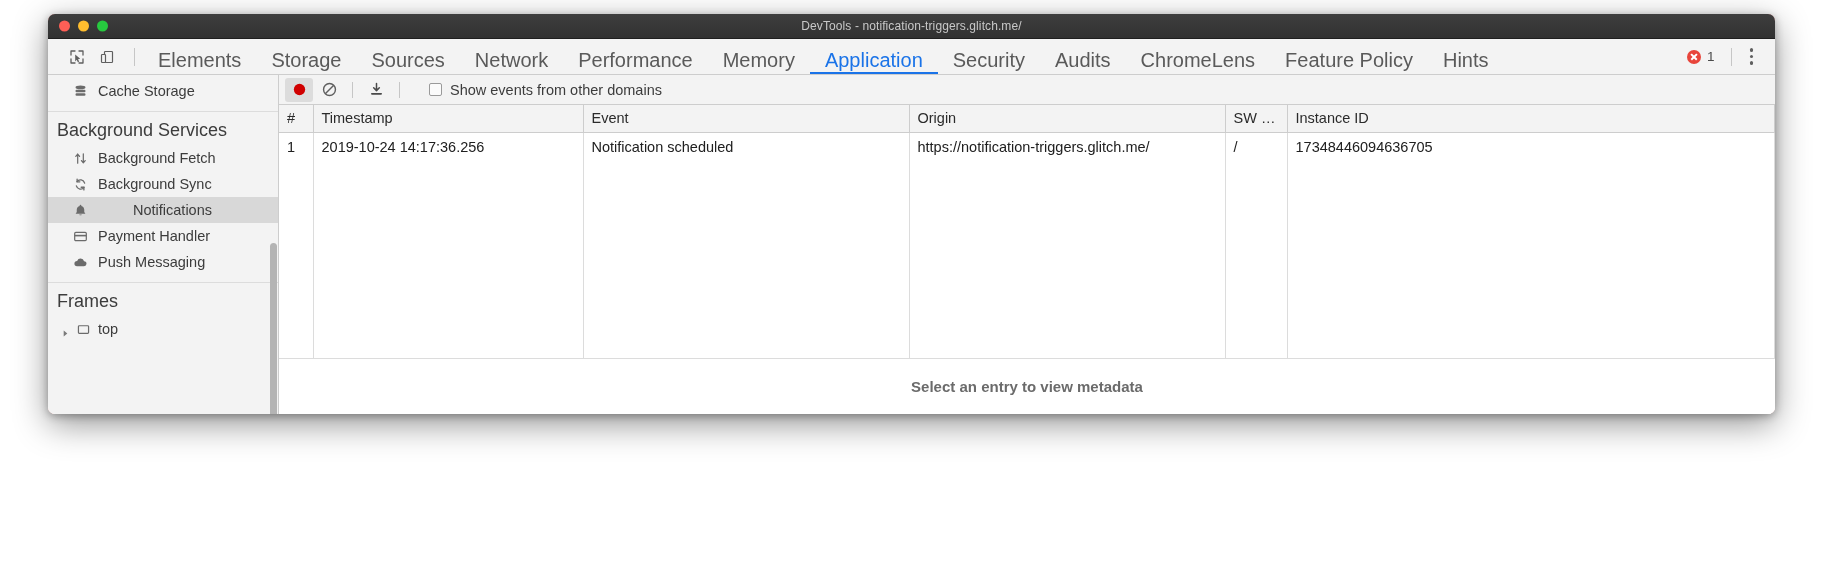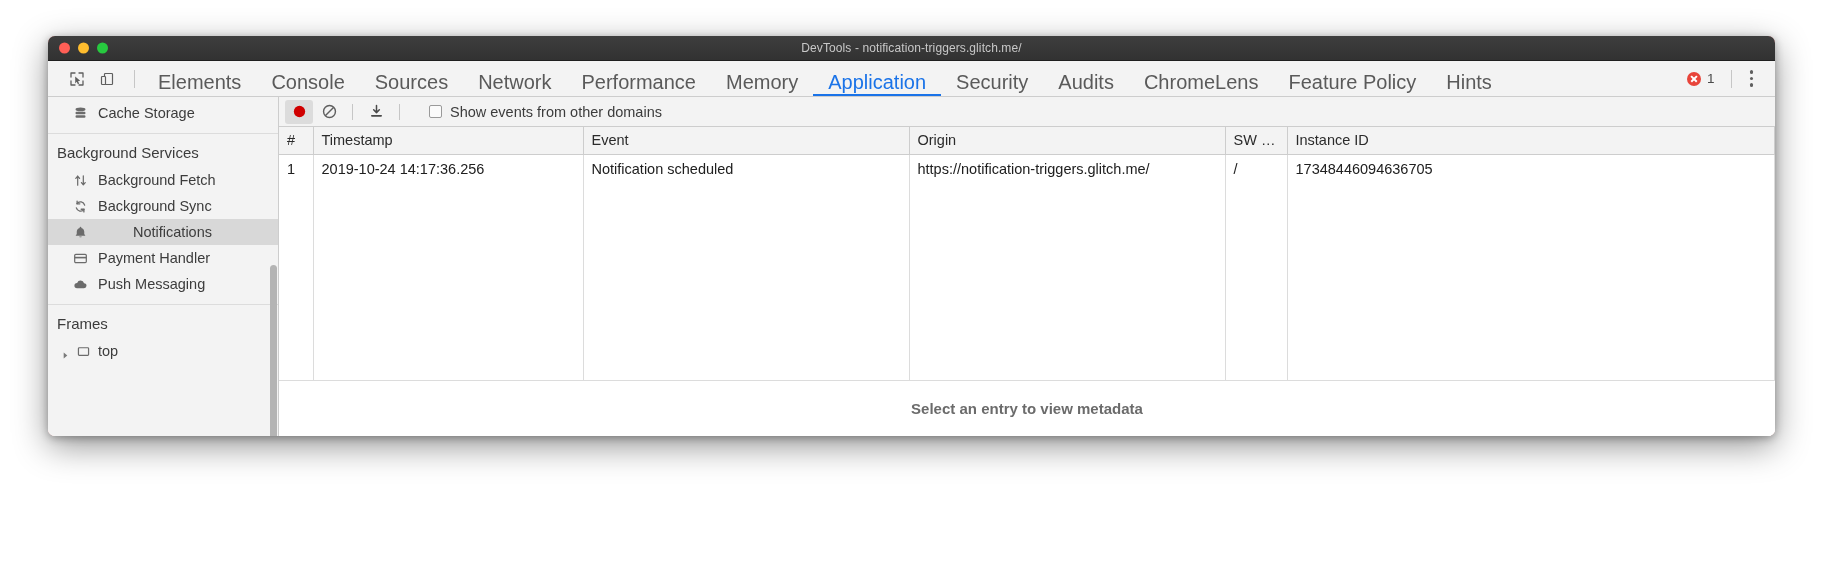--- a/index.html
+++ b/index.html
@@ -11,21 +11,21 @@
   }
   #root {
     position: relative;
     width: 1823px; height: 562px;
     background: #ffffff;
   }
 
   
   .window {
     position: absolute;
-    left: 48px; top: 36px;
+    left: 48px; top: 14px;
     width: 1727px; height: 400px;
     background: #fca5a5;
     border-radius: 7px;
     box-shadow: 0 10px 34px rgba(0,0,0,0.42), 0 2px 8px rgba(0,0,0,0.30);
     overflow: hidden;
     display: flex;
     flex-direction: column;
   }
 
   
@@ -134,21 +134,21 @@
     display: flex; align-items: center;
     padding-left: 24px;
     gap: 9px;
     white-space: nowrap;
   }
   .sb-row.selected { background: #d8d8d8; gap: 44px; }
   .sb-group {
     height: 30px;
     display: flex; align-items: center;
     padding-left: 9px;
-    font-size: 15px;
+    font-size: 18px;
     color: #3c3c3c;
   }
   .sb-sep { height: 1px; background: #dcdcdc; margin: 7px 0 3px 0; }
   .sb-ico { width: 17px; height: 17px; flex: 0 0 17px; display: flex; align-items: center; justify-content: center; }
   .sb-label { line-height: 1; }
   .sb-arrow {
     width: 9px; height: 9px; flex: 0 0 9px;
     margin-right: -1px;
   }
   .scrollbar {
@@ -264,21 +264,21 @@
           </svg>
         </div>
       </div>
       <div class="divider-v"></div>
 
       <div class="tabs">
         <div class="tab">
             <span>Elements</span>
           </div>
         <div class="tab">
-            <span>Console</span>
+            <span>Storage</span>
           </div>
         <div class="tab">
             <span>Sources</span>
           </div>
         <div class="tab">
             <span>Network</span>
           </div>
         <div class="tab">
             <span>Performance</span>
           </div>

